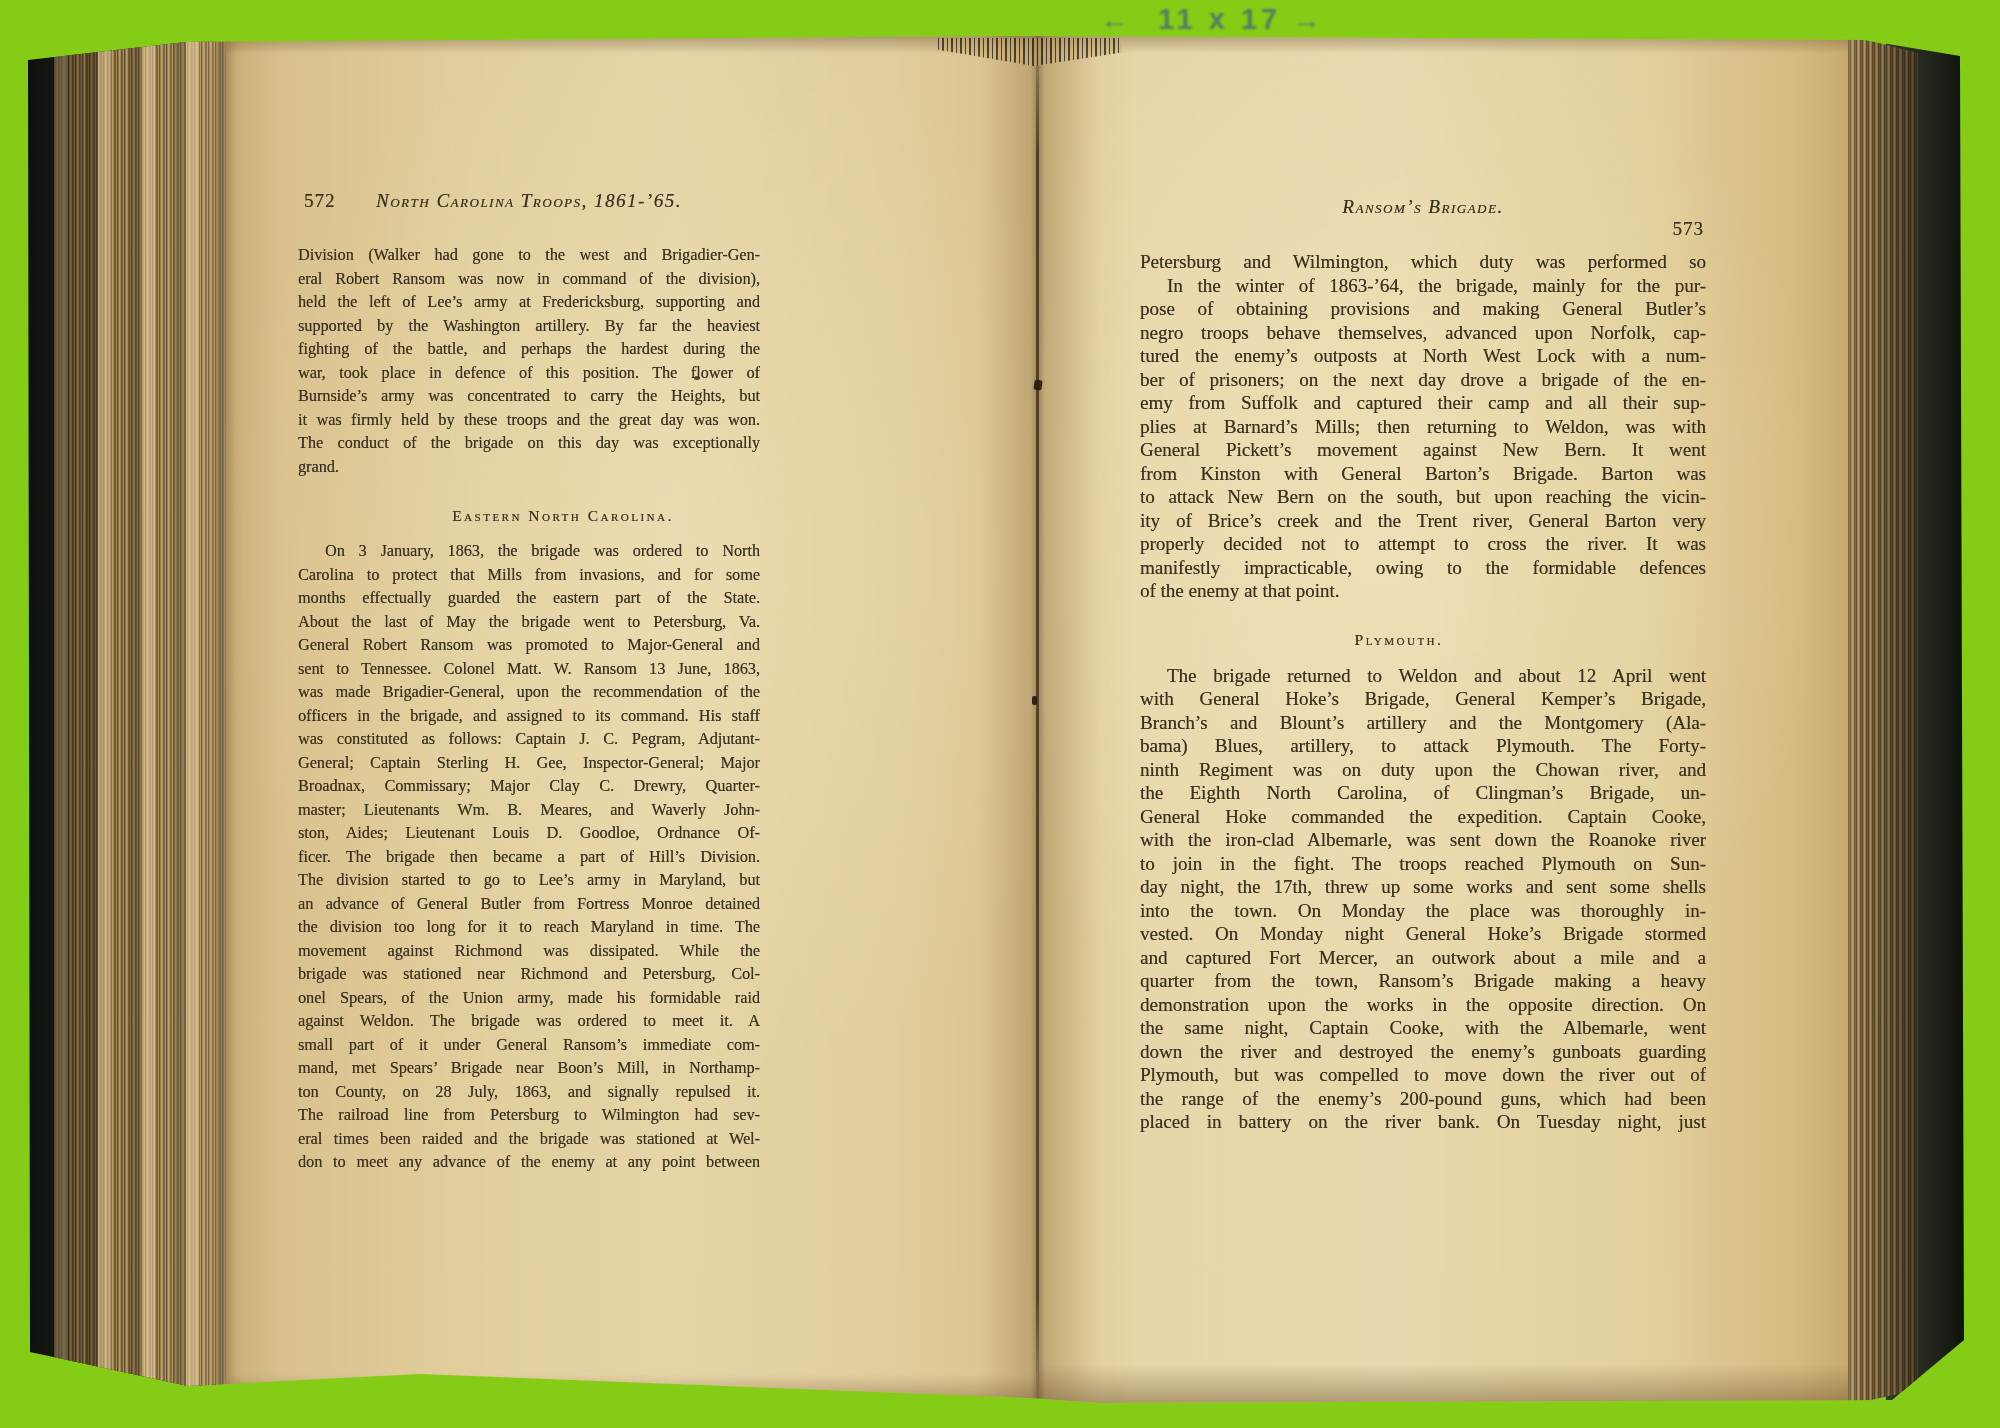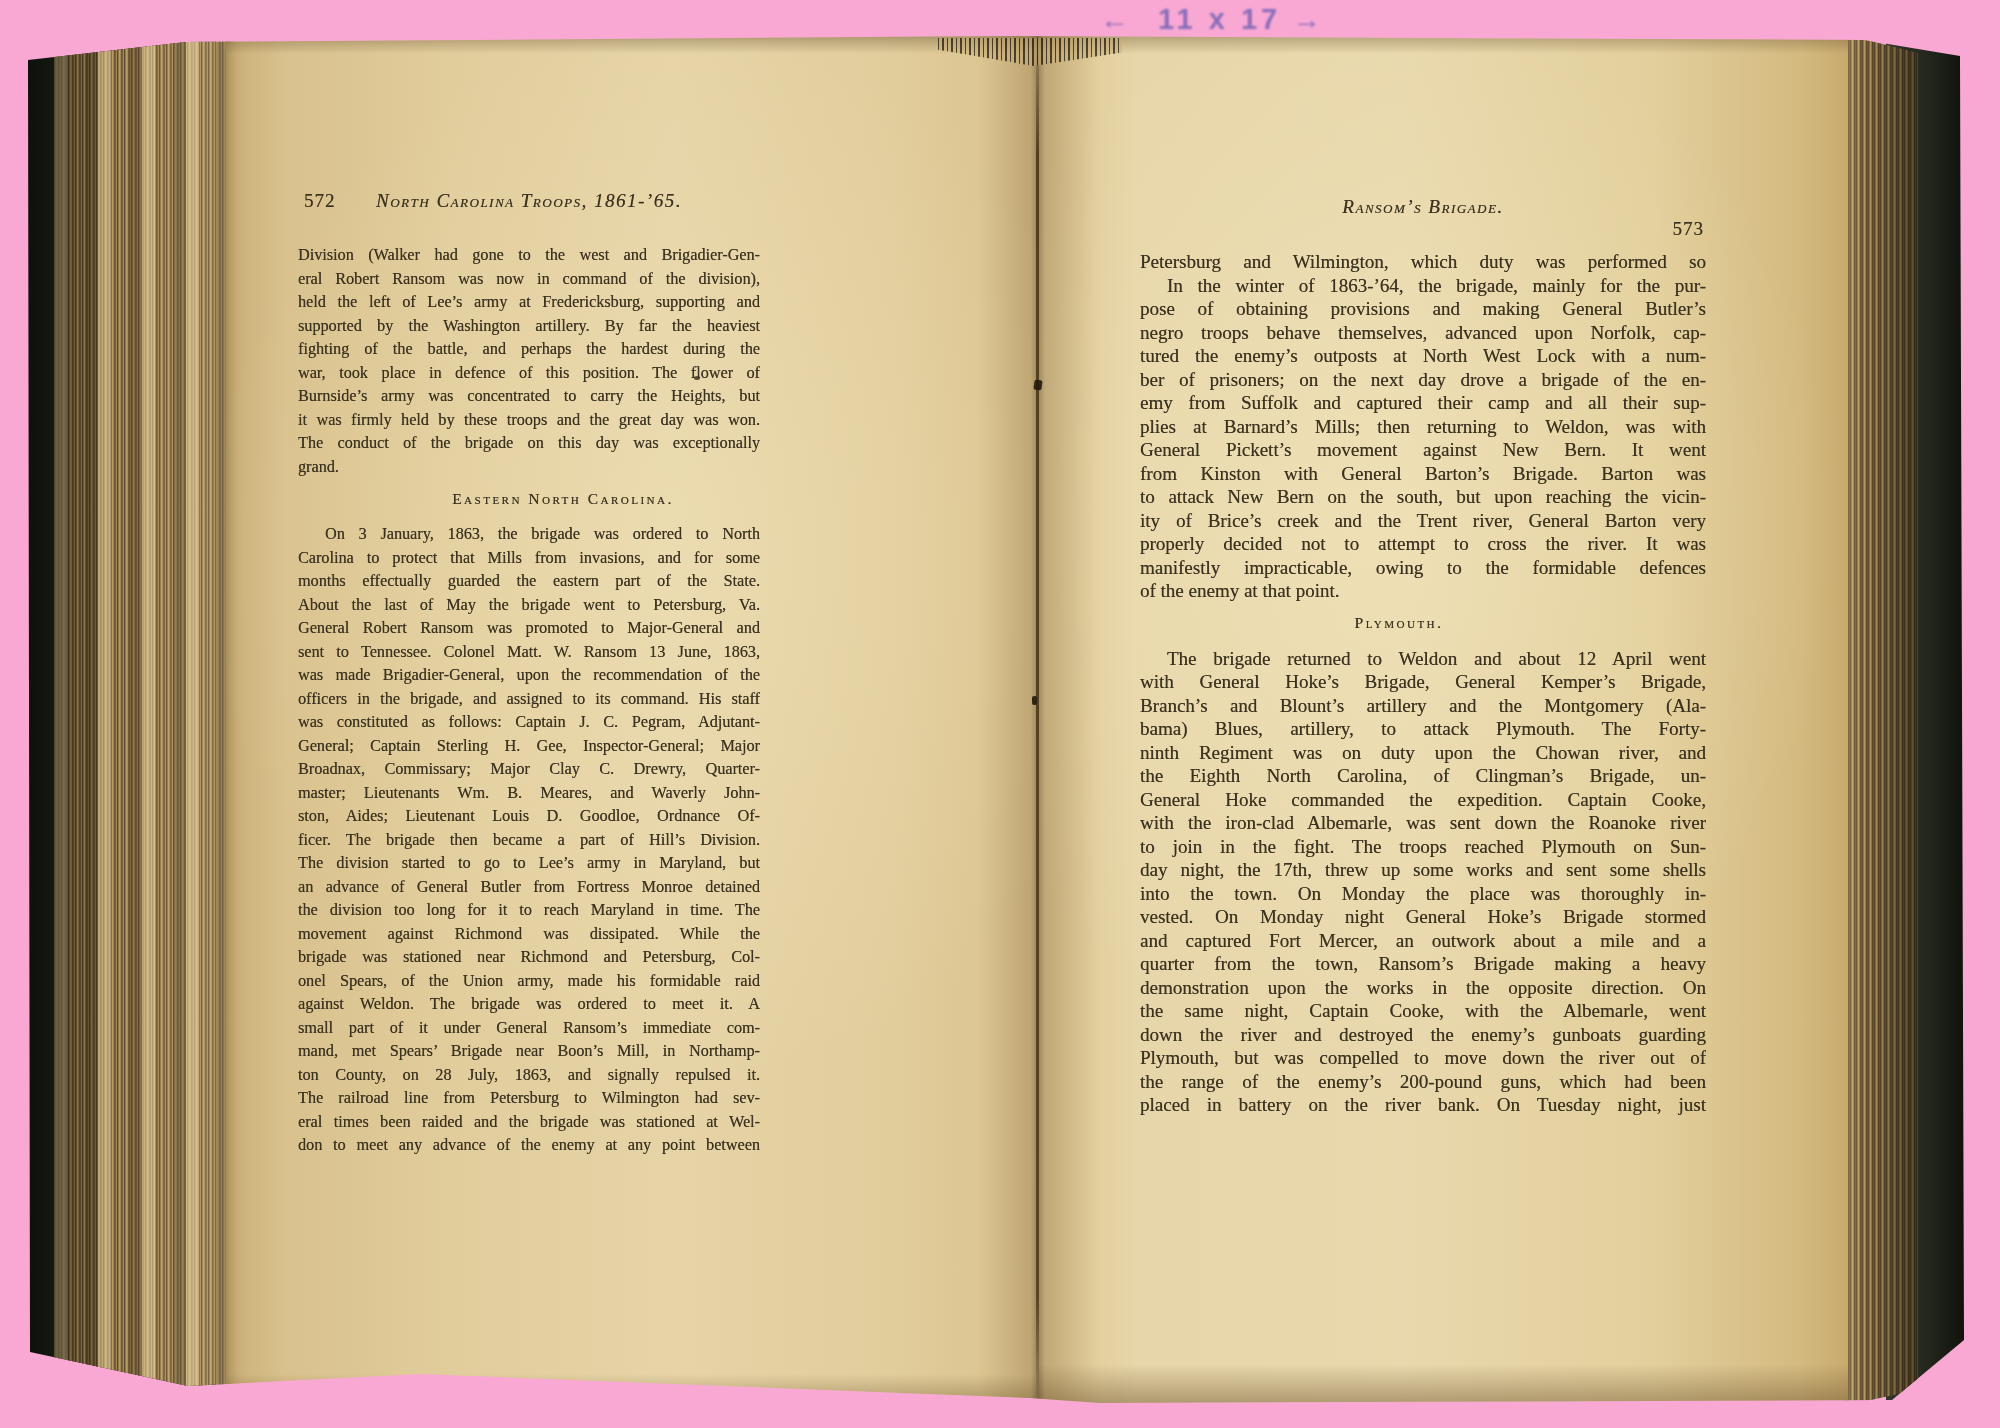--- a/index.html
+++ b/index.html
@@ -1,16 +1,16 @@
 <!DOCTYPE html>
 <html><head>
 <meta charset="utf-8">
 <style>
   html,body{margin:0;padding:0;background:#080706;}
-  .stage{position:relative;width:2000px;height:1428px;background:#f9a8d4;overflow:hidden;
+  .stage{position:relative;width:2000px;height:1428px;background:#84cc16;overflow:hidden;
          font-family:"Liberation Serif","DejaVu Serif",serif;}
   
   .scan-marks{position:absolute;top:0;left:0;width:2000px;height:44px;color:#2c3da2;
               opacity:.55;filter:blur(1.1px);}
   .scan-marks span{position:absolute;top:3px;font-size:29px;font-weight:bold;
                    font-family:"Liberation Sans",sans-serif;letter-spacing:4px;}
   .scan-arrow-left{left:1100px;}
   .scan-size-label{left:1158px;}
   .scan-arrow-right{left:1292px;}
   
@@ -67,21 +67,21 @@
   .content-left .page-num{left:6px;}
   .content-right .page-num{right:2px;}
   .page-header .running-title{display:block;text-align:center;font-style:italic;}
   .page-body{margin-top:30px;}
   .para{margin:0;}
   .line{line-height:23.5px;height:23.5px;overflow:hidden;
         text-align:justify;text-align-last:justify;}
   .line.last{text-align-last:left;}
   .line.first-indent{padding-left:27px;}
   .section-heading{font-variant:small-caps;font-size:15.5px;letter-spacing:2.5px;
-      text-align:center;margin:10px 0 15px;line-height:19px;}
+      text-align:center;margin:27px 0 15px;line-height:19px;}
   .content-left .section-heading{transform:translateX(34px);}
   .content-right .section-heading{transform:translateX(-24px);}
 </style>
 </head>
 <body>
 
 <div class="stage">
 
   <div class="scan-marks">
     <span class="scan-arrow-left">←</span>

